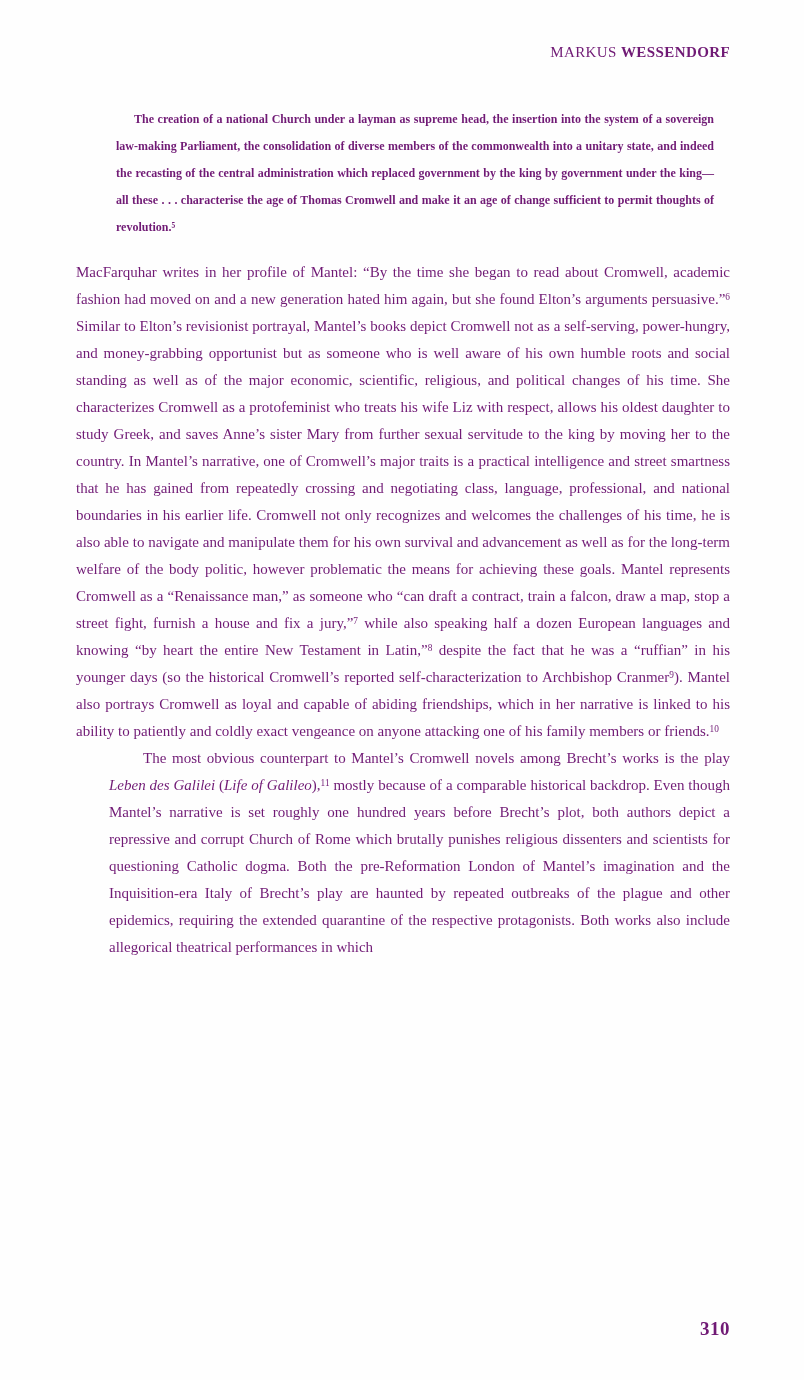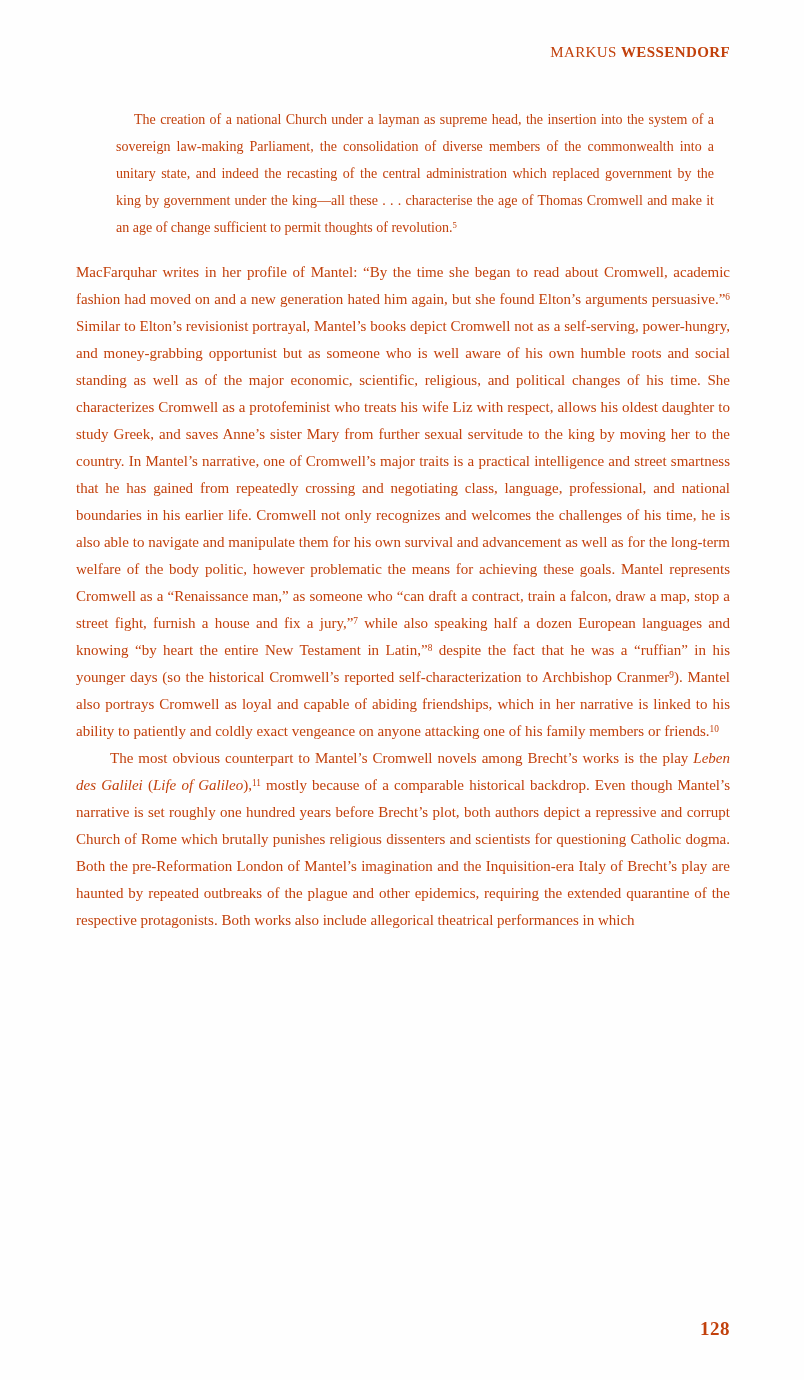--- a/index.html
+++ b/index.html
@@ -7,55 +7,57 @@
     padding: 0;
     background: #ffffff;
   }
   .page {
     position: relative;
     width: 804px;
     height: 1380px;
     box-sizing: border-box;
     background: #fefefe;
     font-family: "Liberation Serif", "DejaVu Serif", serif;
-    color: #c2410c;
+    color: #701a75;
     padding: 44px 74px 0 76px;
     overflow: hidden;
   }
   .author-line {
     text-align: right;
     font-size: 15px;
     line-height: 16px;
     letter-spacing: 0.4px;
     white-space: nowrap;
   }
   .author-first { font-weight: 400; }
   .author-last  { font-weight: 700; }
 
   blockquote.quote {
     margin: 46px 16px 0 40px;
     padding: 0;
-    font-size: 14px;
+    font-size: 12px;
     line-height: 27px;
     text-align: justify;
     text-indent: 18px;
+    font-weight: bold;
   }
 
   .body-text {
     margin-top: 18px;
     font-size: 15px;
     line-height: 27px;
     text-align: justify;
   }
   .body-text p {
     margin: 0;
     padding: 0;
   }
   .body-text p.indented {
     text-indent: 34px;
+    margin-left: 33px;
   }
 
   sup {
     font-size: 0.62em;
     line-height: 0;
     vertical-align: baseline;
     position: relative;
     top: -0.45em;
   }
   i { font-style: italic; }
@@ -79,15 +81,15 @@
     <span class="author-last">WESSENDORF</span>
   </div>
 
   <blockquote class="quote"><span>The creation of a national Church under a layman as supreme head, the insertion into the system of a sovereign law-making Parliament, the consolidation of diverse members of the commonwealth into a unitary state, and indeed the recasting of the central administration which replaced government by the king by government under the king—all these . . . characterise the age of Thomas Cromwell and make it an age of change sufficient to permit thoughts of revolution.</span><sup>5</sup></blockquote>
 
   <div class="body-text">
     <p class="para"><span>MacFarquhar writes in her profile of Mantel: “By the time she began to read about Cromwell, academic fashion had moved on and a new generation hated him again, but she found Elton’s arguments persuasive.”</span><sup>6</sup><span> Similar to Elton’s revisionist portrayal, Mantel’s books depict Cromwell not as a self-serving, power-hungry, and money-grabbing opportunist but as someone who is well aware of his own humble roots and social standing as well as of the major economic, scientific, religious, and political changes of his time. She characterizes Cromwell as a protofeminist who treats his wife Liz with respect, allows his oldest daughter to study Greek, and saves Anne’s sister Mary from further sexual servitude to the king by moving her to the country. In Mantel’s narrative, one of Cromwell’s major traits is a practical intelligence and street smartness that he has gained from repeatedly crossing and negotiating class, language, professional, and national boundaries in his earlier life. Cromwell not only recognizes and welcomes the challenges of his time, he is also able to navigate and manipulate them for his own survival and advancement as well as for the long-term welfare of the body politic, however problematic the means for achieving these goals. Mantel represents Cromwell as a “Renaissance man,” as someone who “can draft a contract, train a falcon, draw a map, stop a street fight, furnish a house and fix a jury,”</span><sup>7</sup><span> while also speaking half a dozen European languages and knowing “by heart the entire New Testament in Latin,”</span><sup>8</sup><span> despite the fact that he was a “ruffian” in his younger days (so the historical Cromwell’s reported self-characterization to Archbishop Cranmer</span><sup>9</sup><span>). Mantel also portrays Cromwell as loyal and capable of abiding friendships, which in her narrative is linked to his ability to patiently and coldly exact vengeance on anyone attacking one of his family members or friends.</span><sup>10</sup></p>
     <p class="para indented"><span>The most obvious counterpart to Mantel’s Cromwell novels among Brecht’s works is the play </span><i>Leben des Galilei</i><span> (</span><i>Life of Galileo</i><span>),</span><sup>11</sup><span> mostly because of a comparable historical backdrop. Even though Mantel’s narrative is set roughly one hundred years before Brecht’s plot, both authors depict a repressive and corrupt Church of Rome which brutally punishes religious dissenters and scientists for questioning Catholic dogma. Both the pre-Reformation London of Mantel’s imagination and the Inquisition-era Italy of Brecht’s play are haunted by repeated outbreaks of the plague and other epidemics, requiring the extended quarantine of the respective protagonists. Both works also include allegorical theatrical performances in which</span></p>
   </div>
 
-  <div class="page-number">128</div>
+  <div class="page-number">310</div>
 
 </div>
 
 </body></html>

